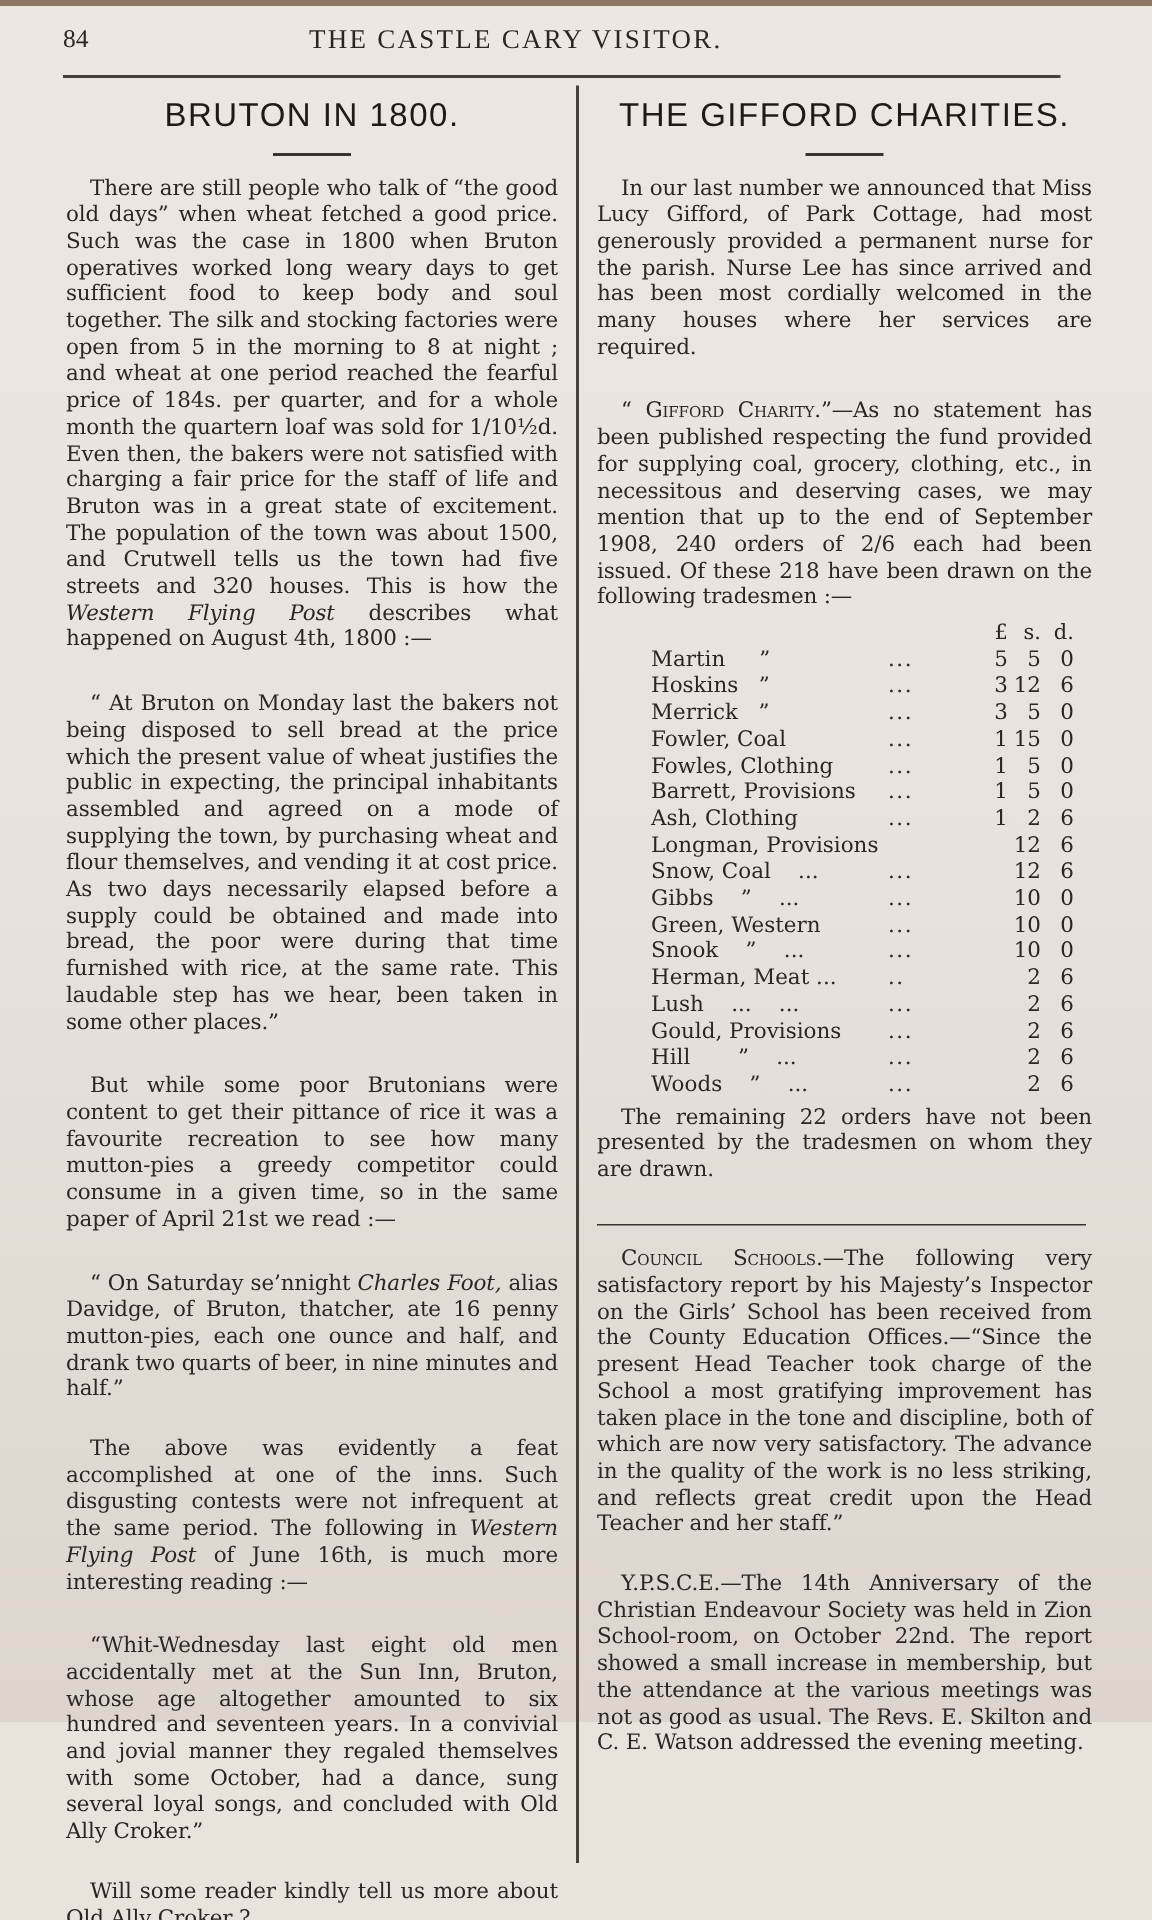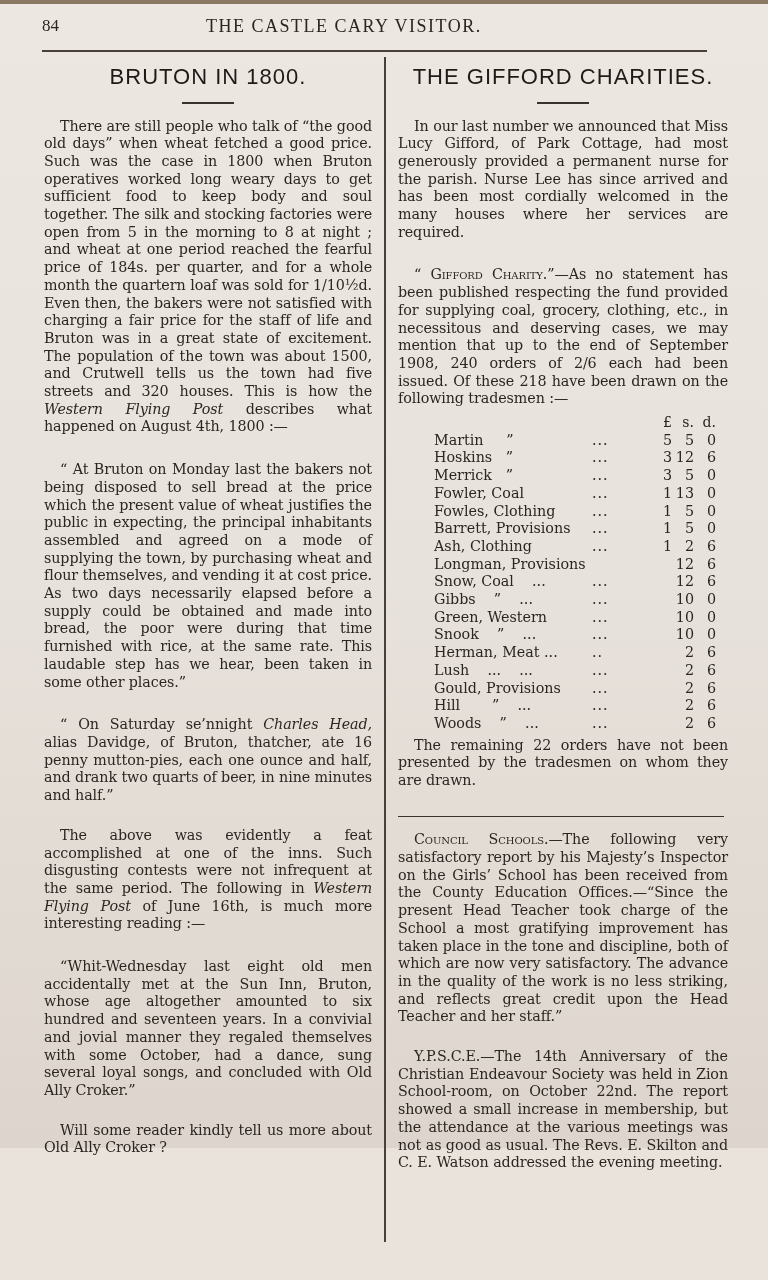--- a/index.html
+++ b/index.html
@@ -56,21 +56,22 @@
     <span class="journal-title">THE CASTLE CARY VISITOR.</span>
   </div>
   <div class="head-rule"></div>
   <div class="col-divider"></div>
 
   <div class="col col-left">
     <h2 class="headline">BRUTON IN 1800.</h2>
     <div class="short-rule"></div>
     <p><span>There are still people who talk of “the good old days” when wheat fetched a good price. Such was the case in 1800 when Bruton operatives worked long weary days to get sufficient food to keep body and soul together. The silk and stocking factories were open from 5 in the morning to 8 at night ; and wheat at one period reached the fearful price of 184s. per quarter, and for a whole month the quartern loaf was sold for 1/10½d. Even then, the bakers were not satisfied with charging a fair price for the staff of life and Bruton was in a great state of excitement. The population of the town was about 1500, and Crutwell tells us the town had five streets and 320 houses. This is how the </span><span class="it">Western Flying Post</span><span> describes what happened on August 4th, 1800 :—</span></p>
     <p>“ At Bruton on Monday last the bakers not being disposed to sell bread at the price which the present value of wheat justifies the public in expecting, the principal inhabitants assembled and agreed on a mode of supplying the town, by purchasing wheat and flour themselves, and vending it at cost price. As two days necessarily elapsed before a supply could be obtained and made into bread, the poor were during that time furnished with rice, at the same rate. This laudable step has we hear, been taken in some other places.”</p>
-    <p><span>“ On Saturday se’nnight </span><span class="it">Charles Head,</span><span> alias Davidge, of Bruton, thatcher, ate 16 penny mutton-pies, each one ounce and half, and drank two quarts of beer, in nine minutes and half.”</span></p>
+    <p>But while some poor Brutonians were content to get their pittance of rice it was a favourite recreation to see how many mutton-pies a greedy competitor could consume in a given time, so in the same paper of April 21st we read :—</p>
+    <p><span>“ On Saturday se’nnight </span><span class="it">Charles Foot,</span><span> alias Davidge, of Bruton, thatcher, ate 16 penny mutton-pies, each one ounce and half, and drank two quarts of beer, in nine minutes and half.”</span></p>
     <p class="gap-lg"><span>The above was evidently a feat accomplished at one of the inns. Such disgusting contests were not infrequent at the same period. The following in </span><span class="it">Western Flying Post</span><span> of June 16th, is much more interesting reading :—</span></p>
     <p>“Whit-Wednesday last eight old men accidentally met at the Sun Inn, Bruton, whose age altogether amounted to six hundred and seventeen years. In a convivial and jovial manner they regaled themselves with some October, had a dance, sung several loyal songs, and concluded with Old Ally Croker.”</p>
     <p class="gap-lg">Will some reader kindly tell us more about Old Ally Croker ?</p>
   </div>
 
   <div class="col col-right">
     <h2 class="headline">THE GIFFORD CHARITIES.</h2>
     <div class="short-rule"></div>
     <p>In our last number we announced that Miss Lucy Gifford, of Park Cottage, had most generously provided a permanent nurse for the parish. Nurse Lee has since arrived and has been most cordially welcomed in the many houses where her services are required.</p>
     <p><span class="sc">“ Gifford Charity.”</span><span>—As no statement has been published respecting the fund provided for supplying coal, grocery, clothing, etc., in necessitous and deserving cases, we may mention that up to the end of September 1908, 240 orders of 2/6 each had been issued. Of these 218 have been drawn on the following tradesmen :—</span></p>
@@ -104,21 +105,21 @@
             <td class="tn">Merrick &nbsp;&nbsp;”</td>
             <td class="td">...</td>
             <td class="tv">3</td>
             <td class="tv">5</td>
             <td class="tv">0</td>
           </tr>
           <tr>
             <td class="tn">Fowler, Coal</td>
             <td class="td">...</td>
             <td class="tv">1</td>
-            <td class="tv">13</td>
+            <td class="tv">15</td>
             <td class="tv">0</td>
           </tr>
           <tr>
             <td class="tn">Fowles, Clothing</td>
             <td class="td">...</td>
             <td class="tv">1</td>
             <td class="tv">5</td>
             <td class="tv">0</td>
           </tr>
           <tr>

